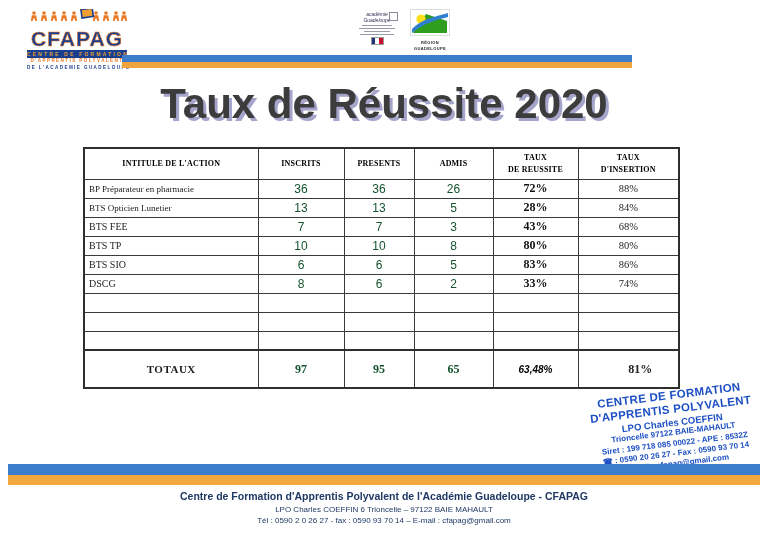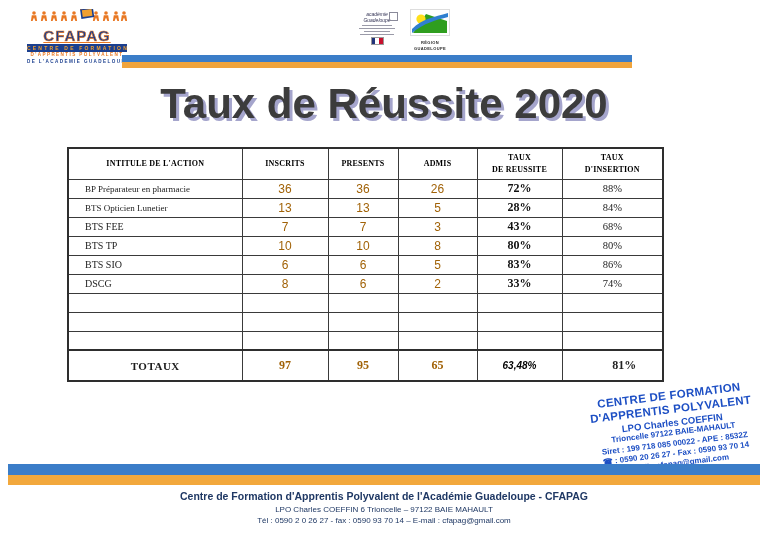--- a/index.html
+++ b/index.html
@@ -5,22 +5,22 @@
   * { margin:0; padding:0; box-sizing:border-box; }
   html,body { background:#ffffff; }
   .page {
     position:relative; width:768px; height:543px; background:#ffffff;
     overflow:hidden; font-family:"Liberation Sans", sans-serif;
   }
 
   
   .cfapag-logo { position:absolute; left:27px; top:9px; width:100px; text-align:center; }
   .logo-name {
-    font-weight:bold; font-size:15px; letter-spacing:1px; line-height:1;
-    color:#1b3f8f;text-decoration:underline; -webkit-text-stroke:0.6px #e87722;
+    font-weight:bold; font-size:21px; letter-spacing:1px; line-height:1;
+    color:#1b3f8f; -webkit-text-stroke:0.6px #e87722;
   }
   .logo-band {
     background:#1b3f8f; color:#f0a030; font-size:5px; font-weight:bold;
     letter-spacing:2.2px; padding:1px 0; margin-top:1px; white-space:nowrap; overflow:hidden;
   }
   .logo-line { font-size:4.6px; font-weight:bold; letter-spacing:1.4px; line-height:1.5; white-space:nowrap; }
   .logo-line.orange { color:#e87722; }
   .logo-line.blue { color:#1b3f8f; }
 
   
@@ -47,38 +47,38 @@
 
   
   .doc-title {
     position:absolute; left:0; right:0; top:80px; text-align:center;
     font-size:42px; font-weight:bold; color:#3c3c3c;
     text-shadow:3px 3px 0 #a5a5cc; letter-spacing:0px;
   }
 
   
   table.results {
-    position:absolute; left:67px; top:147px; width:595px;
+    position:absolute; left:83px; top:147px; width:595px;
     border-collapse:collapse; table-layout:fixed; background:#fff;
   }
   .results th, .results td { border:1px solid #3a3a3a; vertical-align:middle; }
   .results { border:2px solid #2e2e2e; }
   .results thead th {
     height:31px; font-family:"Liberation Serif", serif; font-size:8px;
     font-weight:bold; text-align:center; line-height:1.5; letter-spacing:0.2px;
   }
   .results tbody td { height:19px; }
   td.action {
-    font-family:"Liberation Serif", serif; font-size:9px; text-align:left; padding-left:16px;
+    font-family:"Liberation Serif", serif; font-size:9px; text-align:left; padding-left:4px;
     color:#1c1c1c;
   }
-  td.num { font-size:12px; text-align:center; color:#a16207;margin-left:34px; }
+  td.num { font-size:12px; text-align:center; color:#14532d;margin-left:34px; }
   td.reussite { font-family:"Liberation Serif", serif; font-weight:bold; font-size:12px; text-align:center; color:#111; }
   td.insertion { font-family:"Liberation Serif", serif; font-size:10.5px; text-align:center; color:#222; }
-  tr.totals td { height:31px; font-family:"Liberation Serif", serif; font-weight:bold; border-top:2px solid #2e2e2e; }
+  tr.totals td { height:38px; font-family:"Liberation Serif", serif; font-weight:bold; border-top:2px solid #2e2e2e; }
   tr.totals td.action { text-align:center; font-size:11px; padding-left:0; letter-spacing:0.5px; }
   tr.totals td.num { font-family:Liberation Serif, serif; font-weight:bold; font-size:12px; }
   tr.totals td.reussite-total { font-family:"Liberation Sans", sans-serif; font-weight:bold; font-size:10px; text-align:center;font-style:italic; }
   tr.totals td.insertion { font-weight:bold; font-size:12px;padding-left:24px; }
 
   
   .stamp {
     position:absolute; left:574px; top:388px; width:198px; z-index:1;
     transform:rotate(-7deg); color:#1d4fc4; text-align:center; font-weight:bold;
   }

